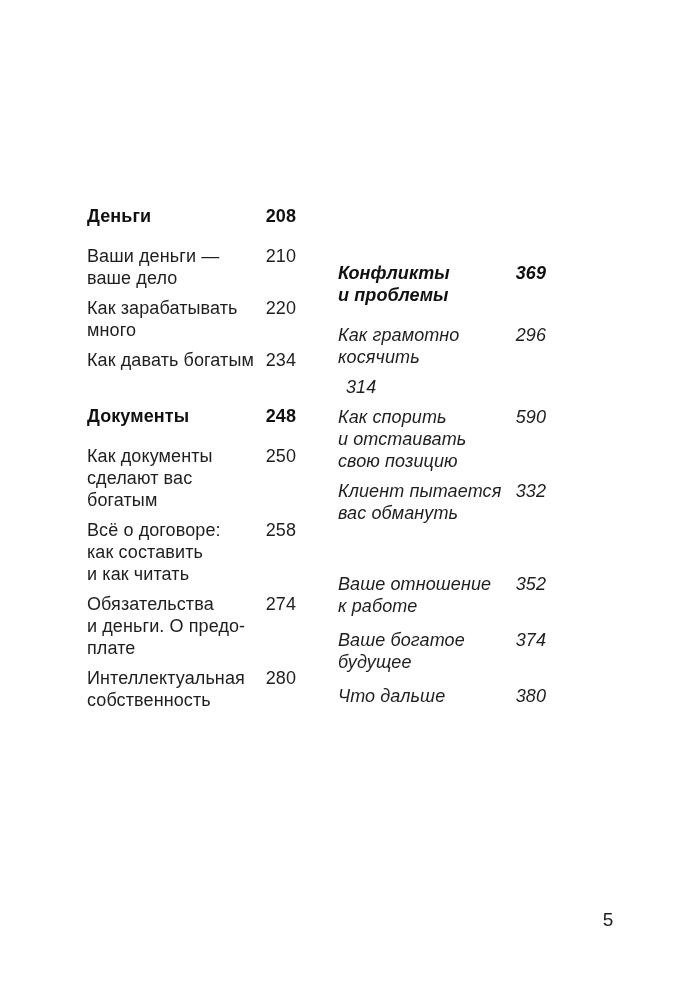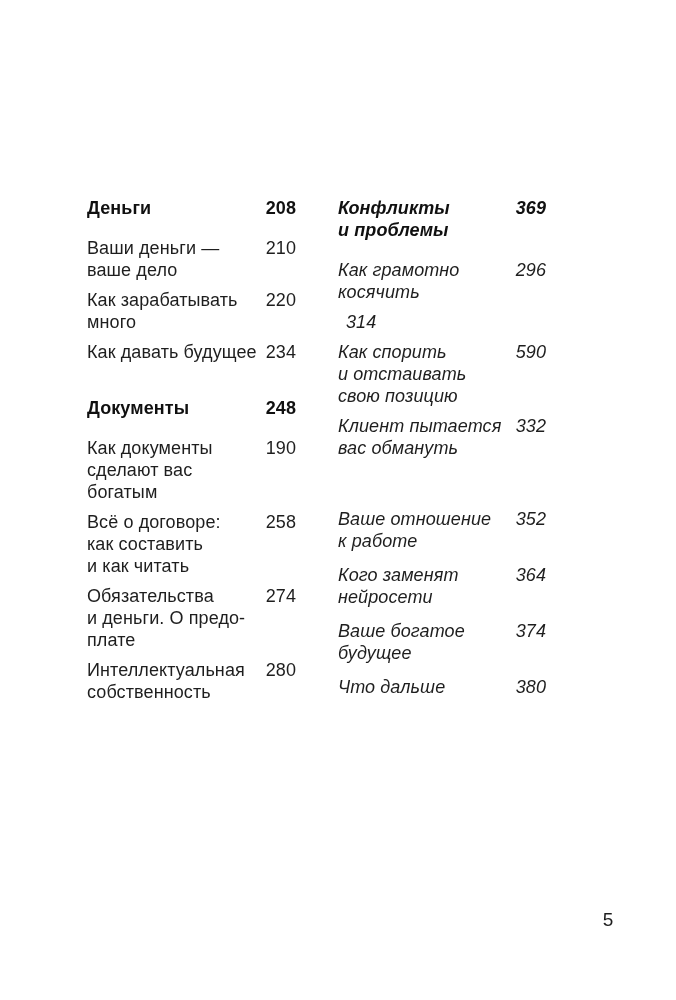--- a/index.html
+++ b/index.html
@@ -10,24 +10,25 @@
   body {
     width: 676px;
     height: 1000px;
     position: relative;
     font-family: "Liberation Sans", sans-serif;
     color: #1e1e1e;
     overflow: hidden;
   }
   .toc {
     position: absolute;
-    top: 197px;
+    top: 205px;
     left: 87px;
     display: flex;
     gap: 42px;
+    align-items: flex-end;
   }
   .toc-column {
     display: flex;
     flex-direction: column;
   }
   .toc-column.col-0 { width: 209px; }
   .toc-column.col-1 { width: 208px; font-style: italic; }
   .toc-section { margin: 0; }
   .toc-section.not-first { margin-top: 26px; }
   .toc-section.headerless { margin-top: 41px; }
@@ -84,33 +85,33 @@
           <span class="title">Ваши деньги —
 ваше дело</span>
           <span class="pageno">210</span>
         </div>
         <div class="toc-row entry-row">
           <span class="title">Как зарабатывать
 много</span>
           <span class="pageno">220</span>
         </div>
         <div class="toc-row entry-row">
-          <span class="title">Как давать будущее</span>
+          <span class="title">Как давать богатым</span>
           <span class="pageno">234</span>
         </div>
       </div>
       <div class="toc-section not-first">
         <div class="toc-row header-row">
           <span class="title">Документы</span>
           <span class="pageno">248</span>
         </div>
         <div class="toc-row entry-row">
           <span class="title">Как документы
 сделают вас богатым</span>
-          <span class="pageno">190</span>
+          <span class="pageno">250</span>
         </div>
         <div class="toc-row entry-row">
           <span class="title">Всё о договоре:
 как составить
 и как читать</span>
           <span class="pageno">258</span>
         </div>
         <div class="toc-row entry-row">
           <span class="title">Обязательства
 и деньги. О предо-
@@ -151,25 +152,20 @@
           <span class="pageno">332</span>
         </div>
       </div>
       <div class="toc-section headerless">
         <div class="toc-row entry-row wide-gap">
           <span class="title">Ваше отношение
 к работе</span>
           <span class="pageno">352</span>
         </div>
         <div class="toc-row entry-row wide-gap">
-          <span class="title">Кого заменят
-нейросети</span>
-          <span class="pageno">364</span>
-        </div>
-        <div class="toc-row entry-row wide-gap">
           <span class="title">Ваше богатое
 будущее</span>
           <span class="pageno">374</span>
         </div>
         <div class="toc-row entry-row wide-gap">
           <span class="title">Что дальше</span>
           <span class="pageno">380</span>
         </div>
       </div>
     </div>

